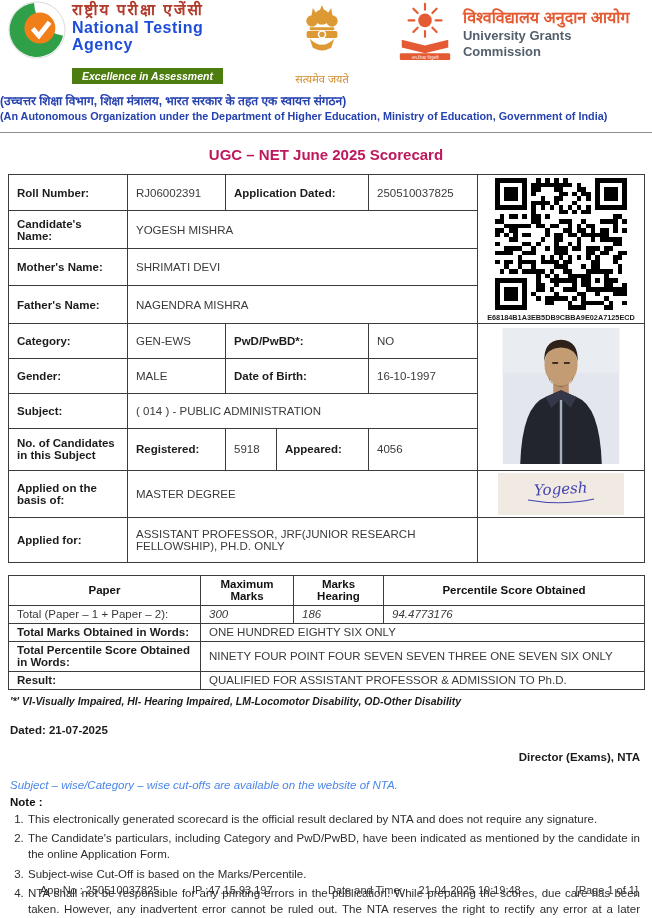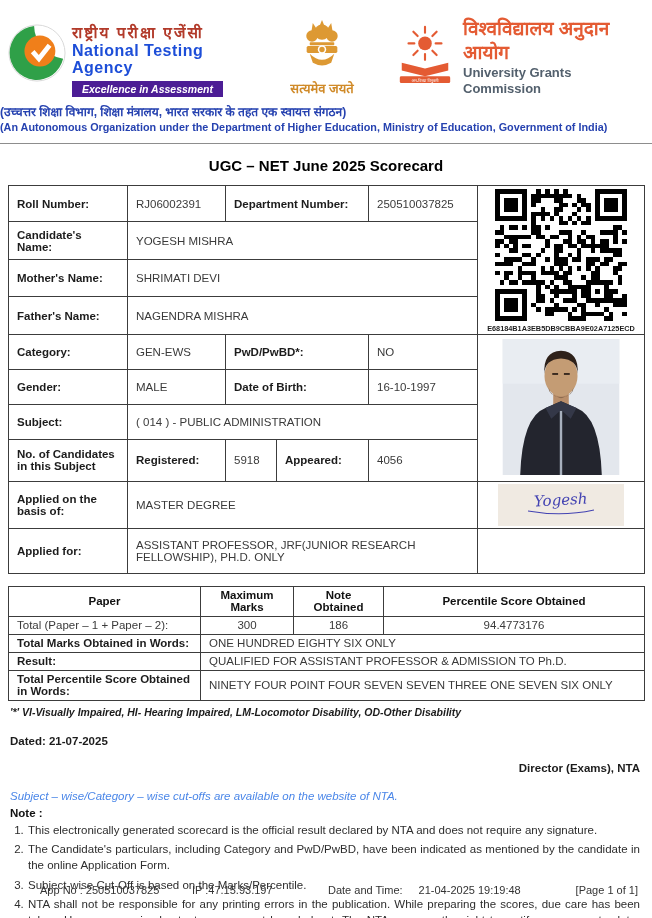--- a/index.html
+++ b/index.html
@@ -1,57 +1,57 @@
 <!DOCTYPE html>
 <html><head>
 <meta charset="utf-8">
 <style>
   * { margin:0; padding:0; box-sizing:border-box; }
   html,body { width:652px; height:918px; }
   body { font-family:"Liberation Sans", sans-serif; background:#fff; color:#333; position:relative; overflow:hidden; }
 
   
-  .header { display:flex; align-items:flex-end; justify-content:space-between; padding:16px 8px 0 8px; }
+  .header { display:flex; align-items:flex-start; justify-content:space-between; padding:1px 8px 0 8px; }
   .nta-logo { display:flex; gap:6px; align-items:flex-start; width:242px; }
   .nta-text { display:flex; flex-direction:column; }
   .nta-hi { color:#b23a2a; font-weight:bold; font-size:15.5px; letter-spacing:2px; line-height:1.15; }
   .nta-en { color:#1d4ed8; font-weight:bold; font-size:16px; line-height:1.1; letter-spacing:.5px; }
-  .nta-tag { display:inline-block; align-self:flex-start; background:#4c1d95; color:#fff; font-style:italic; font-weight:bold; font-size:10.5px; padding:2px 10px; margin-top:4px; }
+  .nta-tag { display:inline-block; align-self:flex-start; background:#4d7c0f; color:#fff; font-style:italic; font-weight:bold; font-size:10.5px; padding:2px 10px; margin-top:14px; }
   .emblem { display:flex; flex-direction:column; align-items:center; margin-top:2px; }
-  .emblem-motto { font-size:13px; color:#d08a28; font-weight:bold; margin-top:1px; }
+  .emblem-motto { font-size:11px; color:#d08a28; font-weight:normal; margin-top:8px; }
   .ugc-logo { display:flex; gap:7px; align-items:center; width:250px; }
   .ugc-text { display:flex; flex-direction:column; }
-  .ugc-hi { color:#e45b33; font-weight:bold; font-size:19px; line-height:1.25; }
+  .ugc-hi { color:#e45b33; font-weight:bold; font-size:16px; line-height:1.25; }
   .ugc-en { color:#53606d; font-weight:bold; font-size:13px; line-height:1.25; }
   .ugc-tag { color:#e4573d; font-weight:bold; font-size:12px; line-height:1.3; }
 
   .org-lines { text-align:left; color:#2642b0; font-weight:bold; margin-top:7px; }
   .org-hi { font-size:12px; line-height:1.35; }
   .org-en { font-size:10.8px; line-height:1.45; }
   .head-rule { border:none; border-top:1.5px solid #8d8d8d; margin-top:7px; }
 
-  .doc-title { text-align:center; font-weight:bold; font-size:15px; color:#000000; margin:13px 0 11px; }
+  .doc-title { text-align:center; font-weight:bold; font-size:15px; color:#be185d; margin:13px 0 11px; }
 
   
   table { border-collapse:collapse; table-layout:fixed; width:636px; margin:0 8px; }
   td { border:1px solid #3c3c3c; padding:4px 8px; font-size:11.5px; vertical-align:middle; word-wrap:break-word; }
   .lbl { font-weight:bold; color:#1c1c1c; }
   .val { color:#3a3a3a; }
 
   .qr-cell { text-align:center; vertical-align:top; padding:3px 1px 1px; }
   .qr-hash { font-size:7.3px; font-weight:bold; color:#1c1c1c; white-space:nowrap; margin-top:1px; }
   .photo-cell { text-align:center; padding:4px; }
   .sig-cell { text-align:center; padding:2px; }
   .sig-strip { background:#f0eae2; width:126px; height:42px; margin:0 auto; display:flex; flex-direction:column; align-items:center; justify-content:center; }
   .sig-text { font-family:"DejaVu Serif", serif; font-style:italic; color:#4343b2; font-size:15px; transform:rotate(-3deg); line-height:1; }
 
   .marks-table { margin-top:12px; }
   .marks-table td { padding:2.5px 8px; }
   .thead { font-weight:bold; color:#111; text-align:center;margin-left:36px; }
-  .center { text-align:center; }
+  .center { text-align:left;font-style:italic; }
 
   .footnote { margin:5px 10px 0; font-size:10.5px; font-weight:bold; font-style:italic; color:#1c1c1c; }
   .dated { margin:17px 10px 0; font-weight:bold; font-size:11.5px; color:#1c1c1c; }
   .director { text-align:right; margin:15px 12px 0; font-weight:bold; font-size:11.5px; color:#1c1c1c; }
   .cutoff { margin:16px 10px 0; color:#4a86e8; font-size:11.5px;font-style:italic; }
   .note-label { margin:5px 10px 0; font-weight:bold; font-size:11.5px; color:#111; }
   ol.notes { margin:3px 12px 0 10px; padding-left:17px; font-size:11.5px; color:#2d2d2d; }
   ol.notes li { margin-bottom:3px; line-height:1.42; text-align:justify; padding-left:1px; }
 
   .footer { position:absolute; left:0; right:0; top:884px; display:flex; align-items:baseline; padding:0 14px 0 40px; font-size:11px; color:#333; }
@@ -143,21 +143,21 @@
       <col style="width:98px">
       <col style="width:51px">
       <col style="width:92px">
       <col style="width:109px">
       <col style="width:167px">
   </colgroup>
   <tbody>
       <tr style="height:35px">
     <td class="lbl">Roll Number:</td>
     <td class="val">RJ06002391</td>
-    <td class="lbl" colspan="2">Department Number:</td>
+    <td class="lbl" colspan="2">Application Dated:</td>
     <td class="val">250510037825</td>
     <td class="qr-cell" rowspan="4">
       <div id="qr-host"><svg viewBox="0 0 29 29" width="132" height="132" shape-rendering="crispEdges" fill="#000">
               <rect x="9" y="0" width="1" height="1"></rect>
               <rect x="11" y="0" width="1" height="1"></rect>
               <rect x="13" y="0" width="1" height="1"></rect>
               <rect x="15" y="0" width="1" height="1"></rect>
               <rect x="8" y="1" width="1" height="1"></rect>
               <rect x="9" y="1" width="1" height="1"></rect>
               <rect x="10" y="1" width="1" height="1"></rect>
@@ -532,40 +532,40 @@
   <colgroup>
     <col style="width:192px">
       <col style="width:93px">
       <col style="width:90px">
       <col style="width:261px">
   </colgroup>
   <tbody>
       <tr style="height:21px">
     <td class="thead">Paper</td>
     <td class="thead">Maximum Marks</td>
-    <td class="thead">Note Obtained</td>
+    <td class="thead">Marks Hearing</td>
     <td class="thead">Percentile Score Obtained</td>
   </tr>
   <tr style="height:18px">
     <td class="val">Total (Paper – 1 + Paper – 2):</td>
     <td class="val center">300</td>
     <td class="val center">186</td>
     <td class="val center">94.4773176</td>
   </tr>
   <tr style="height:18px">
     <td class="lbl">Total Marks Obtained in Words:</td>
     <td class="val" colspan="3">ONE HUNDRED EIGHTY SIX ONLY</td>
   </tr>
   <tr style="height:18px">
+    <td class="lbl">Total Percentile Score Obtained in Words:</td>
+    <td class="val" colspan="3">NINETY FOUR POINT FOUR SEVEN SEVEN THREE ONE SEVEN SIX ONLY</td>
+  </tr>
+  <tr style="height:18px">
     <td class="lbl">Result:</td>
     <td class="val" colspan="3">QUALIFIED FOR ASSISTANT PROFESSOR &amp; ADMISSION TO Ph.D.</td>
-  </tr>
-  <tr style="height:18px">
-    <td class="lbl">Total Percentile Score Obtained in Words:</td>
-    <td class="val" colspan="3">NINETY FOUR POINT FOUR SEVEN SEVEN THREE ONE SEVEN SIX ONLY</td>
   </tr>
 </tbody>
   </table>
 
 <div class="footnote">'*' VI-Visually Impaired, HI- Hearing Impaired, LM-Locomotor Disability, OD-Other Disability</div>
 
 <div class="dated">Dated: 21-07-2025</div>
 <div class="director">Director (Exams), NTA</div>
 
 <div class="cutoff">Subject – wise/Category – wise cut-offs are available on the website of NTA.</div>

